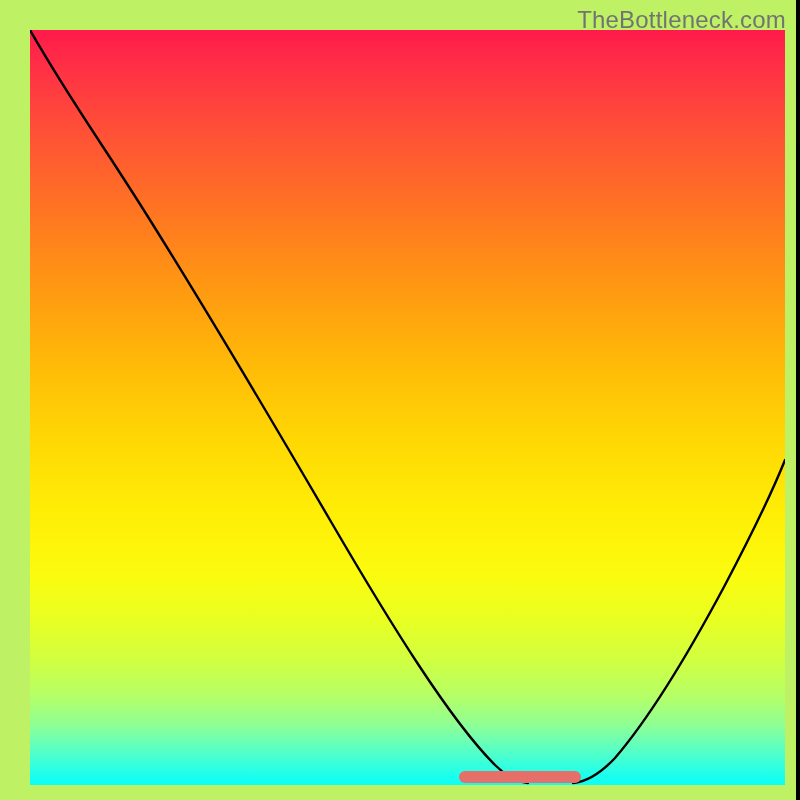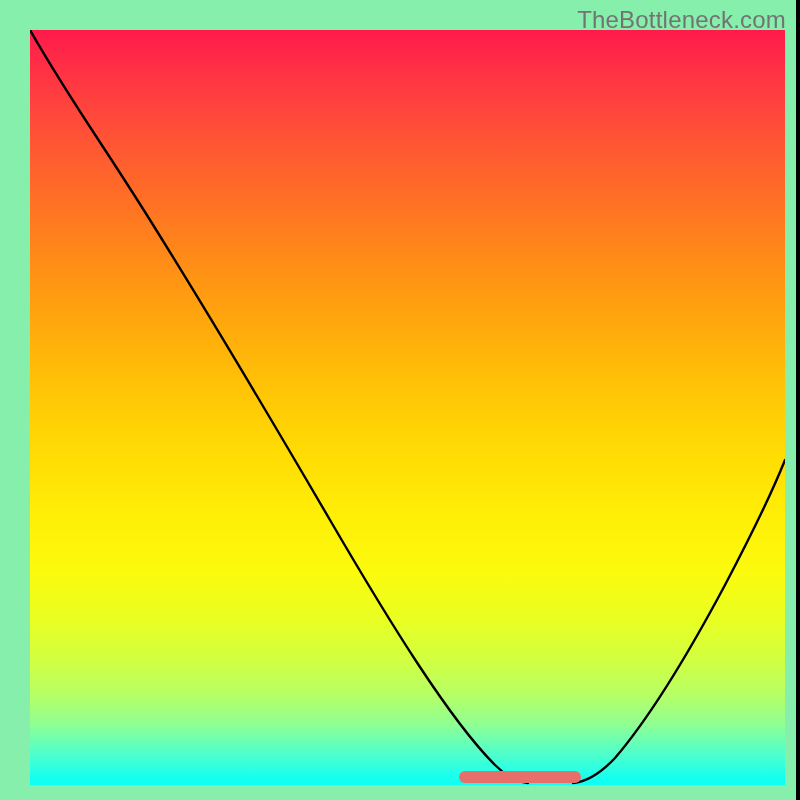--- a/index.html
+++ b/index.html
@@ -1,21 +1,21 @@
 <!DOCTYPE html>
 <html><head>
 <meta charset="utf-8">
 <style>
   * { margin: 0; padding: 0; box-sizing: border-box; }
   html, body { width: 800px; height: 800px; overflow: hidden; background: #000; }
   .chart-container {
     position: relative;
     width: 796px;
     height: 800px;
-    background: #86efac;
+    background: #bef264;
   }
   .watermark {
     position: absolute;
     top: 6px;
     right: 10px;
     font-family: Arial, Helvetica, sans-serif;
     font-size: 24px;
     color: #737373;
     font-weight: 400;
     letter-spacing: 0.2px;

